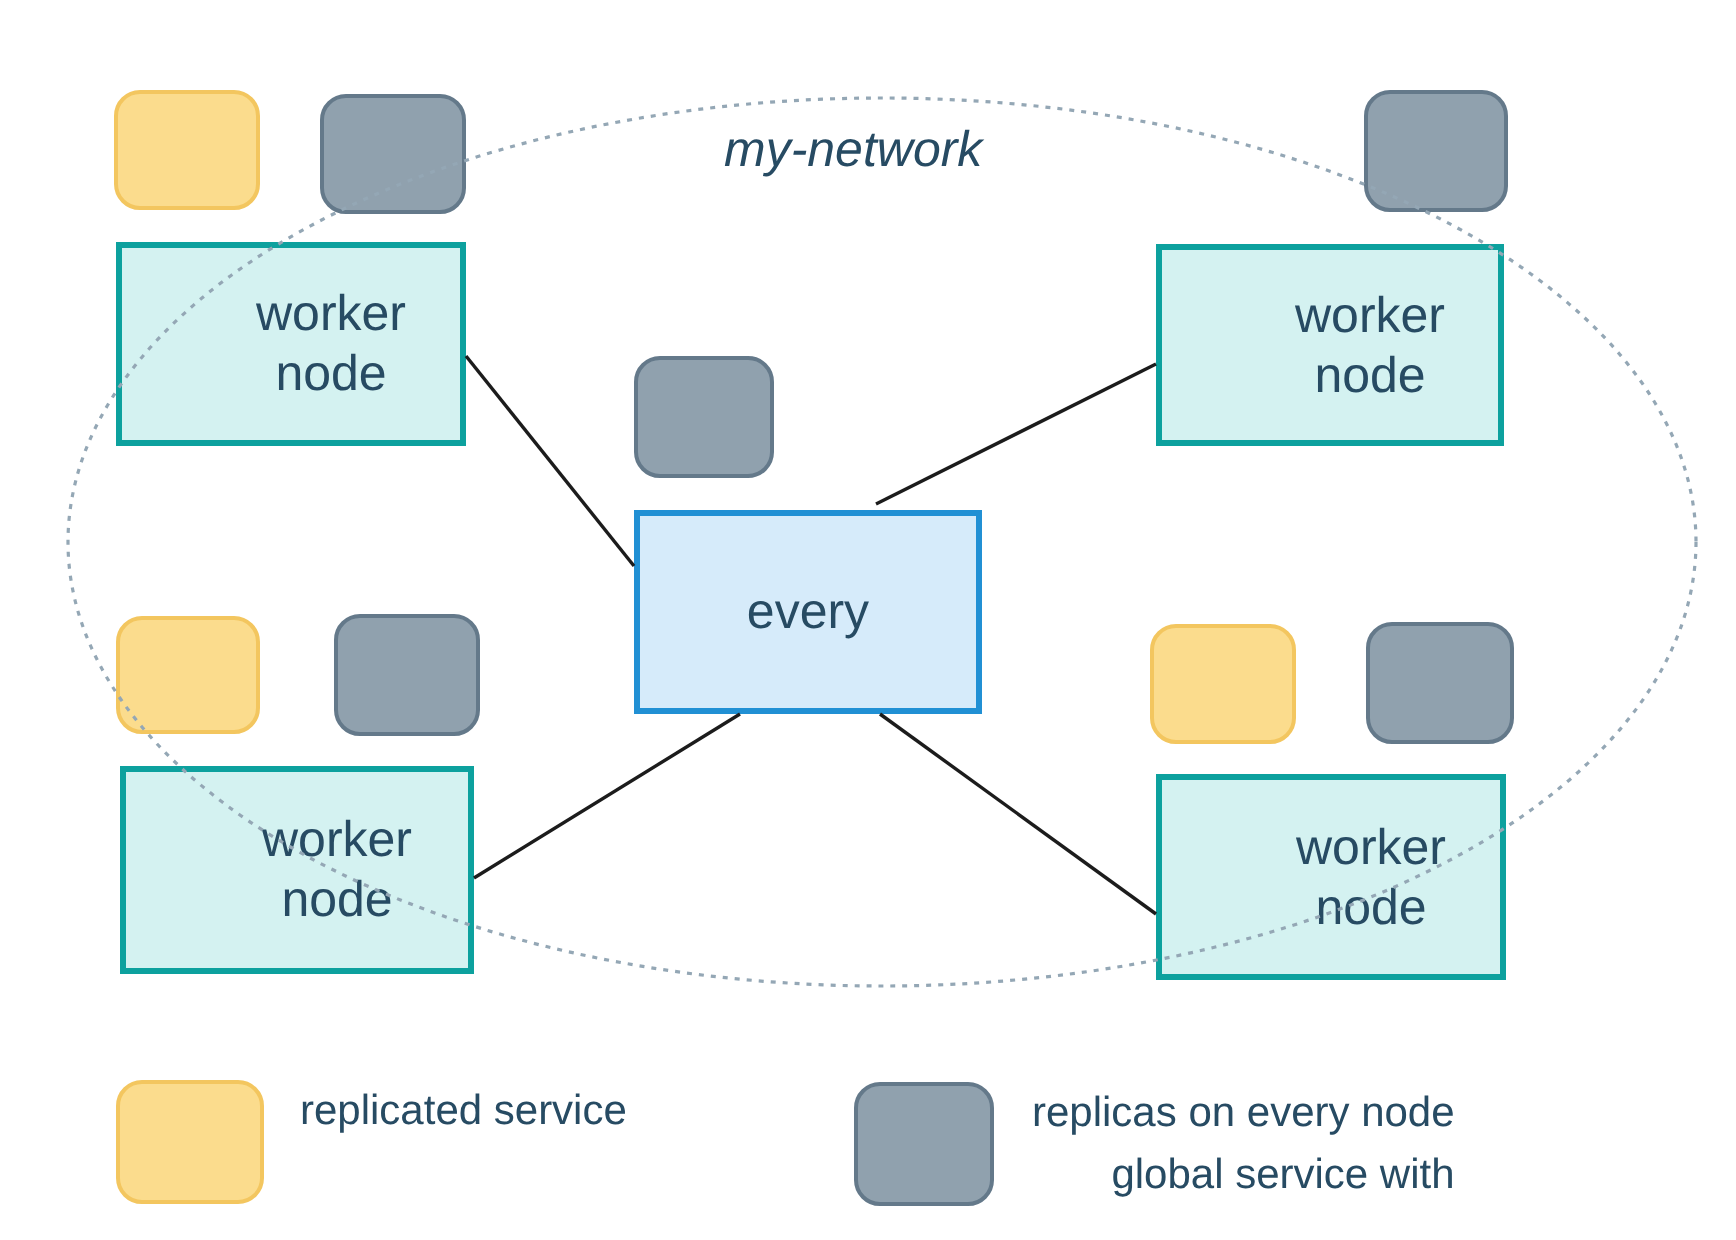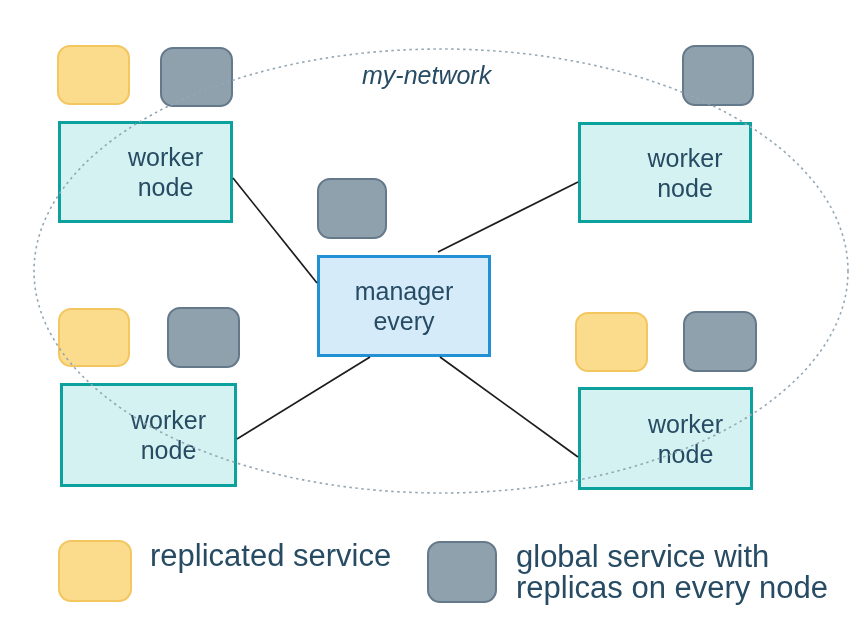--- a/index.html
+++ b/index.html
@@ -24,21 +24,21 @@
   .manager{ background:var(--manager-fill); border:3px solid var(--manager-border); }
   .svc{
     position:absolute; box-sizing:border-box; border-radius:13px;
   }
   .svc.replicated{ background:var(--replicated-fill); border:2px solid var(--replicated-border); }
   .svc.global{ background:var(--global-fill); border:2px solid var(--global-border); }
   .net-label{
     position:absolute; left:362px; top:61px; font-size:25px; white-space:nowrap;font-style:italic;
   }
   .legend-text{
-    position:absolute; font-size:31px; line-height:31px; white-space:nowrap;
+    position:absolute; font-size:21px; line-height:31px; white-space:nowrap;text-align:right;
   }
   .overlay{
     position:absolute; left:0; top:0; width:868px; height:620px;
     pointer-events:none;
   }
   .overlay ellipse{ fill:none; stroke:var(--network-dash); stroke-width:1.6; stroke-dasharray:2.5 3.5; }
   .overlay line{ stroke:var(--link-line); stroke-width:1.7; }
 </style>
 </head>
 <body>
@@ -53,21 +53,20 @@
   </div>
   <div class="node worker" style="left:60px;top:383px;width:177px;height:104px;">
     <span>worker node</span>
   </div>
   <div class="node worker" style="left:578px;top:387px;width:175px;height:103px;">
     <span>worker node</span>
   </div>
 
   <div class="node manager" style="left:317px;top:255px;width:174px;height:102px;">
     <span>
-      <span style="display:block">manager</span>
       <span style="display:block">every</span>
     </span>
   </div>
 
   <div class="svc replicated" style="left:57px;top:45px;width:73px;height:60px;"></div>
   <div class="svc global" style="left:160px;top:47px;width:73px;height:60px;"></div>
   <div class="svc global" style="left:682px;top:45px;width:72px;height:61px;"></div>
   <div class="svc global" style="left:317px;top:178px;width:70px;height:61px;"></div>
   <div class="svc replicated" style="left:58px;top:308px;width:72px;height:59px;"></div>
   <div class="svc global" style="left:167px;top:307px;width:73px;height:61px;"></div>
@@ -84,17 +83,17 @@
 
   <div class="net-label">my-network</div>
 
   <div class="svc replicated" style="left:58px;top:540px;width:74px;height:62px;"></div>
   <div class="legend-text" style="left:150px;top:540px;">
     <span style="display:block">replicated service</span>
   </div>
 
   <div class="svc global" style="left:427px;top:541px;width:70px;height:62px;"></div>
   <div class="legend-text" style="left:516px;top:541px;">
+    <span style="display:block">replicas on every node</span>
     <span style="display:block">global service with</span>
-    <span style="display:block">replicas on every node</span>
   </div>
 
 </div>
 
 </body></html>

